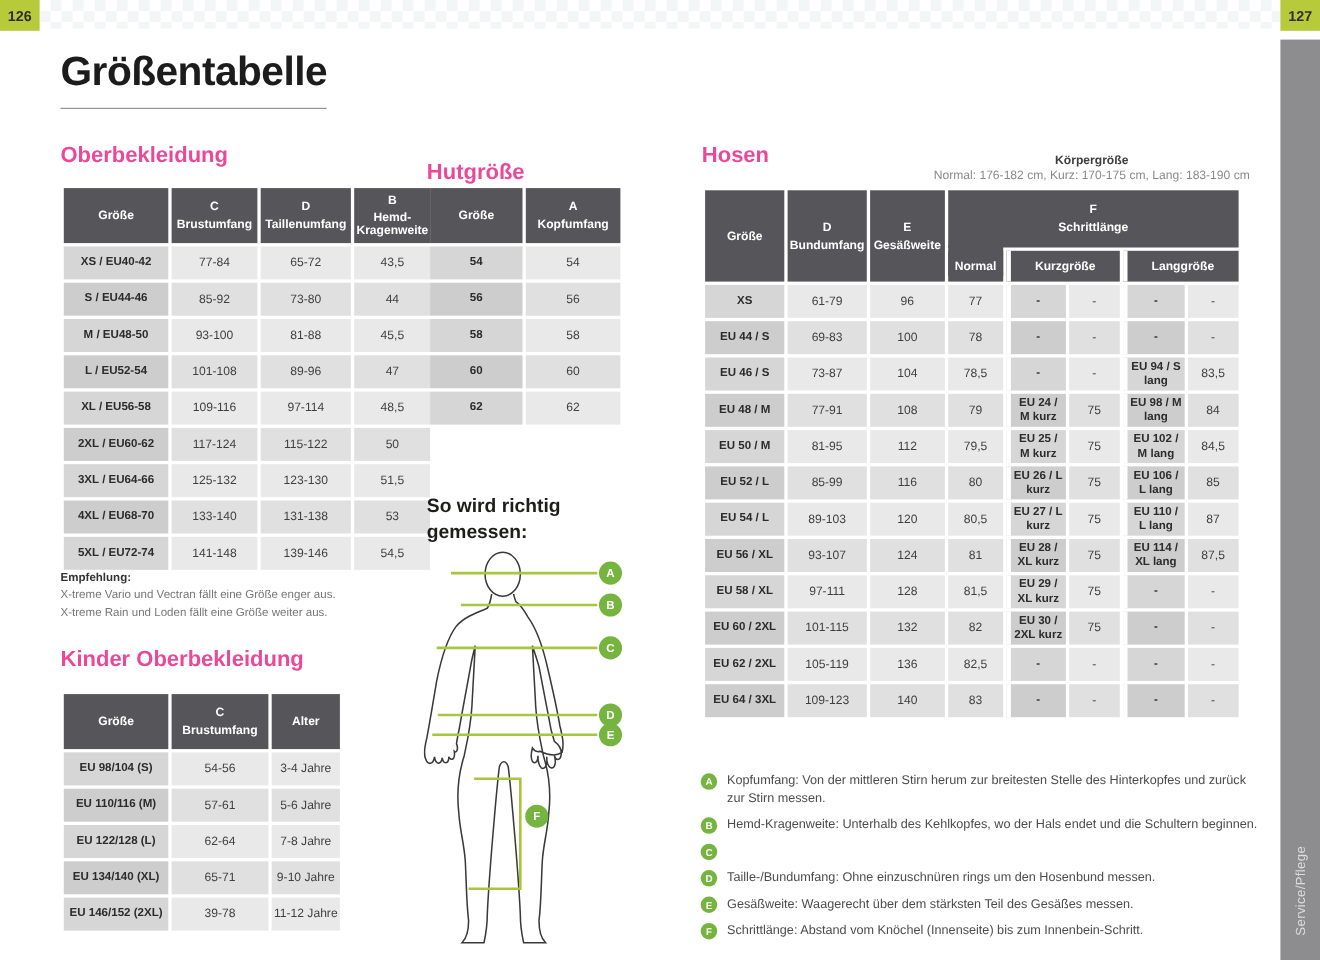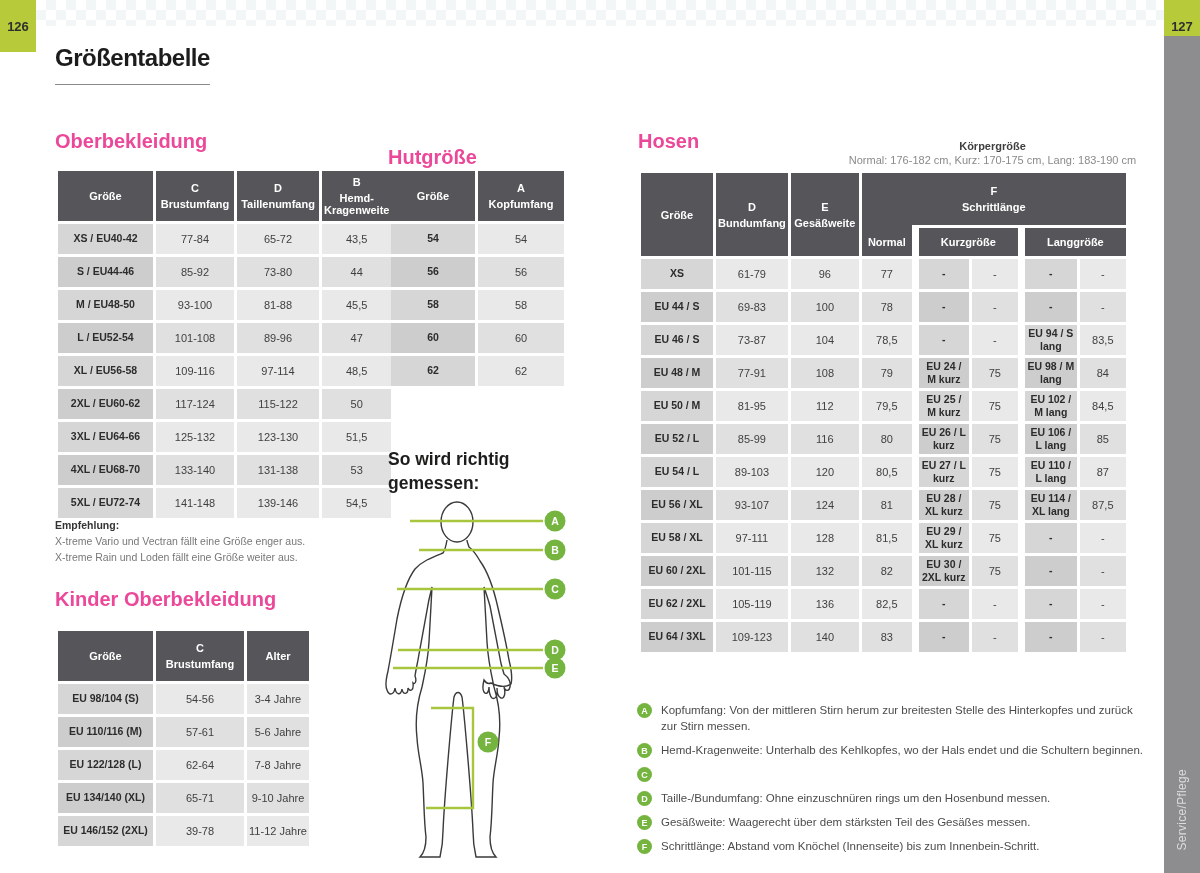--- a/index.html
+++ b/index.html
@@ -2,29 +2,29 @@
 <html><head>
 <meta charset="utf-8">
 <style>
   html,body{margin:0;padding:0;background:#fff;}
   .page{position:relative;width:1200px;height:873px;background:#fff;overflow:hidden;
         font-family:"Liberation Sans",sans-serif;color:#2d2d2d;}
   
   .pattern-band{position:absolute;left:36px;right:36px;top:0;height:26px;
     background:repeating-conic-gradient(#f2f6f6 0% 25%, transparent 0% 50%) 0 0/20px 20px;}
   
-  .pageno{position:absolute;top:0;width:36px;height:52px;background:#b6ca3a;
+  .pageno{position:absolute;top:0;width:36px;height:28px;background:#b6ca3a;
     display:flex;align-items:center;justify-content:center;font-weight:bold;font-size:13px;color:#2f2f2f;}
   .pageno.left{left:0;} .pageno.right{right:0;}
   
   .side-tab{position:absolute;right:0;top:36px;bottom:0;width:36px;background:#8d8d8f;}
   .side-tab span{position:absolute;bottom:22px;left:50%;writing-mode:vertical-rl;
     transform:translateX(-50%) rotate(180deg);font-size:12px;color:#dcdcdc;letter-spacing:.3px;}
   
-  h1{position:absolute;left:55px;top:44px;margin:0;font-size:24px;font-weight:700;color:#1c1c1c;
+  h1{position:absolute;left:55px;top:44px;margin:0;font-size:37px;font-weight:700;color:#1c1c1c;
      letter-spacing:-0.5px;padding-bottom:12px;border-bottom:1px solid #8a8a8a;}
   .sec-h{position:absolute;margin:0;font-size:20px;font-weight:700;color:#ec4899;}
   
   table.sz{border-collapse:separate;border-spacing:3px;}
   table.sz th{background:#56565a;color:#fff;font-weight:bold;font-size:11px;text-align:center;
     padding:3px 2px;vertical-align:middle;}
   table.sz .ltr{display:block;margin-bottom:4px;}
   table.sz td{text-align:center;font-size:11px;color:#3f3f3f;height:30px;padding:0 2px;}
   table.sz td.lab{font-weight:bold;color:#2c2c2c;font-size:10.5px;line-height:1.25;margin-left:43px;}
   table.sz tbody tr:nth-child(odd) td{background:#e9e9e9;}

